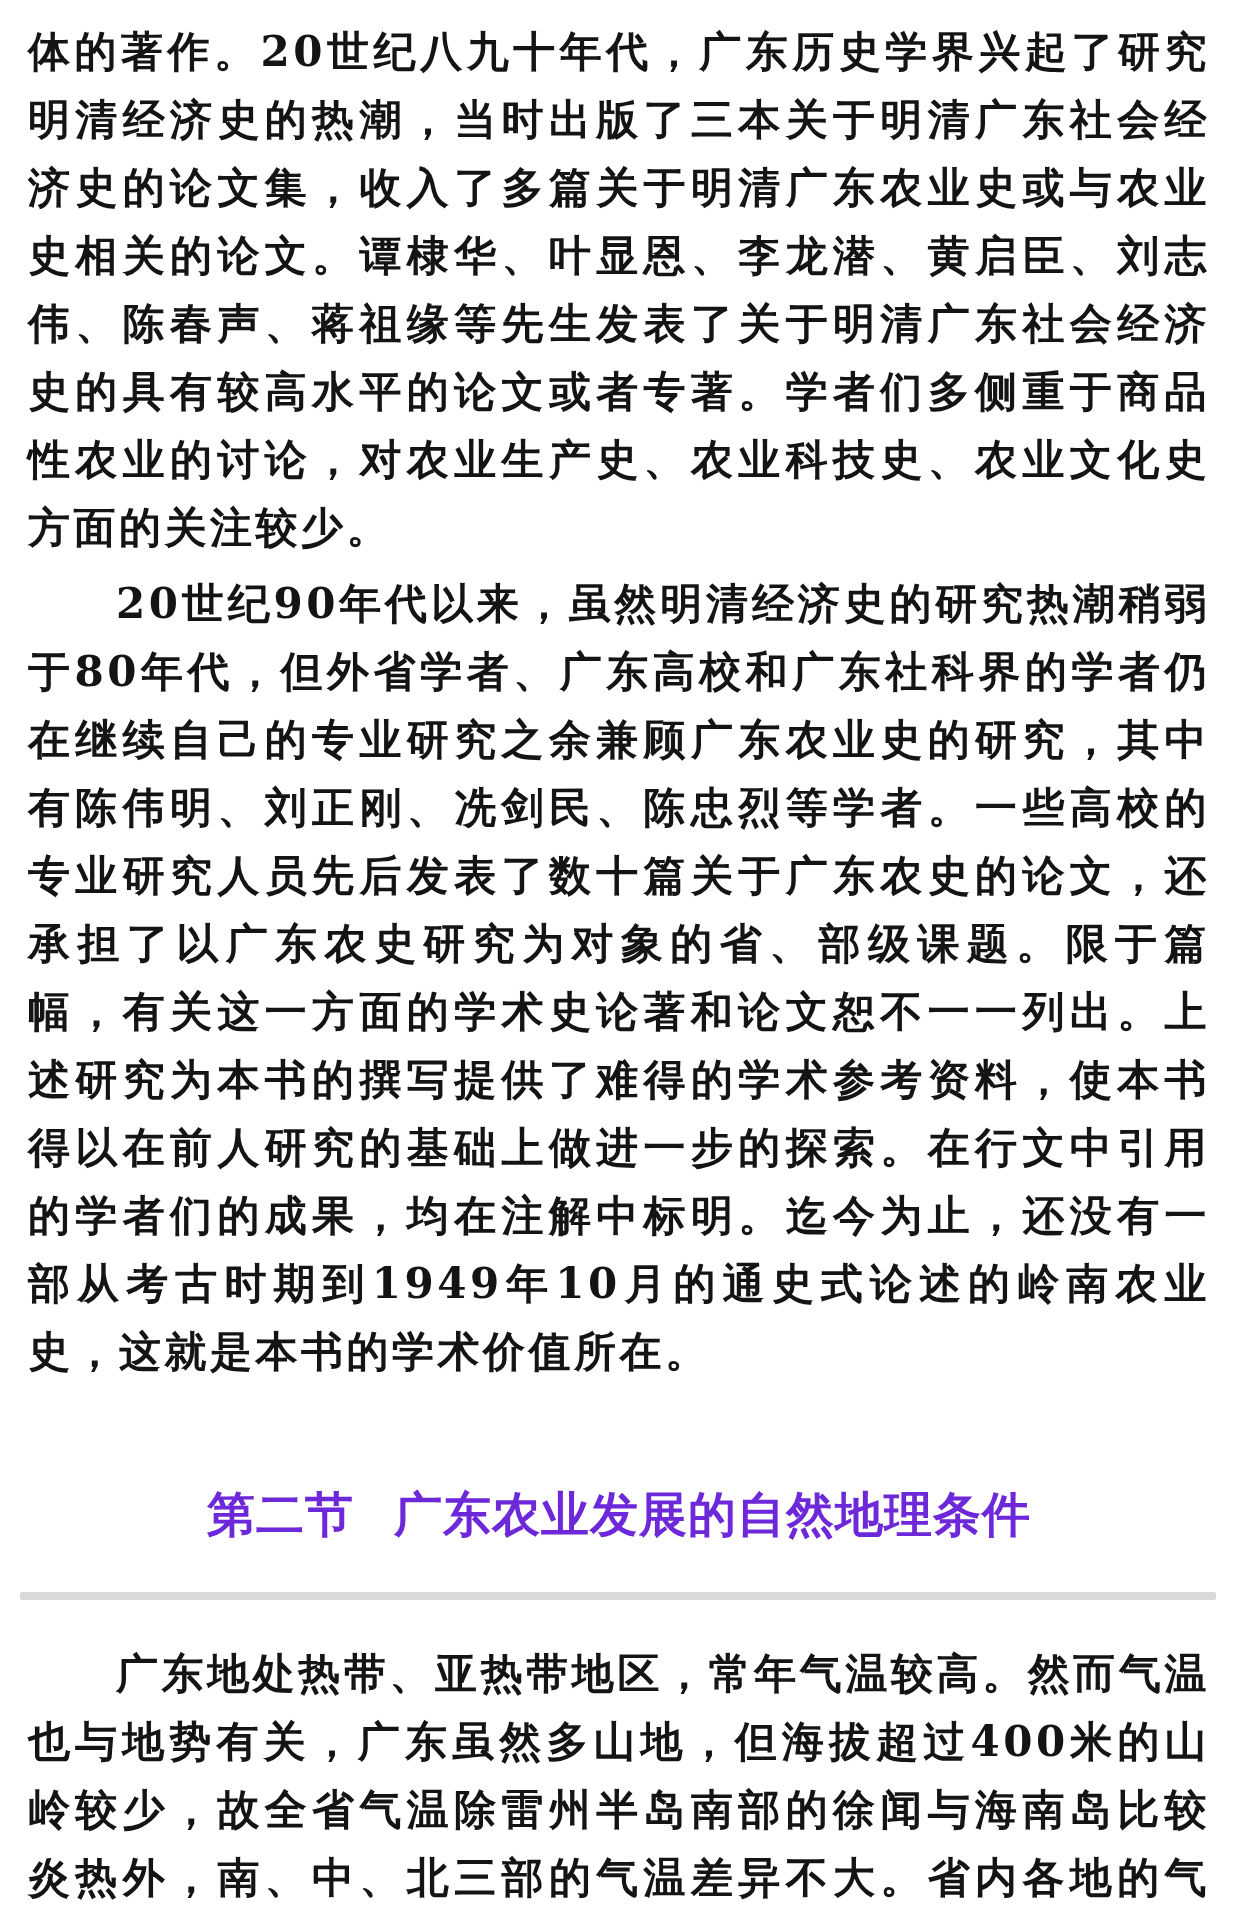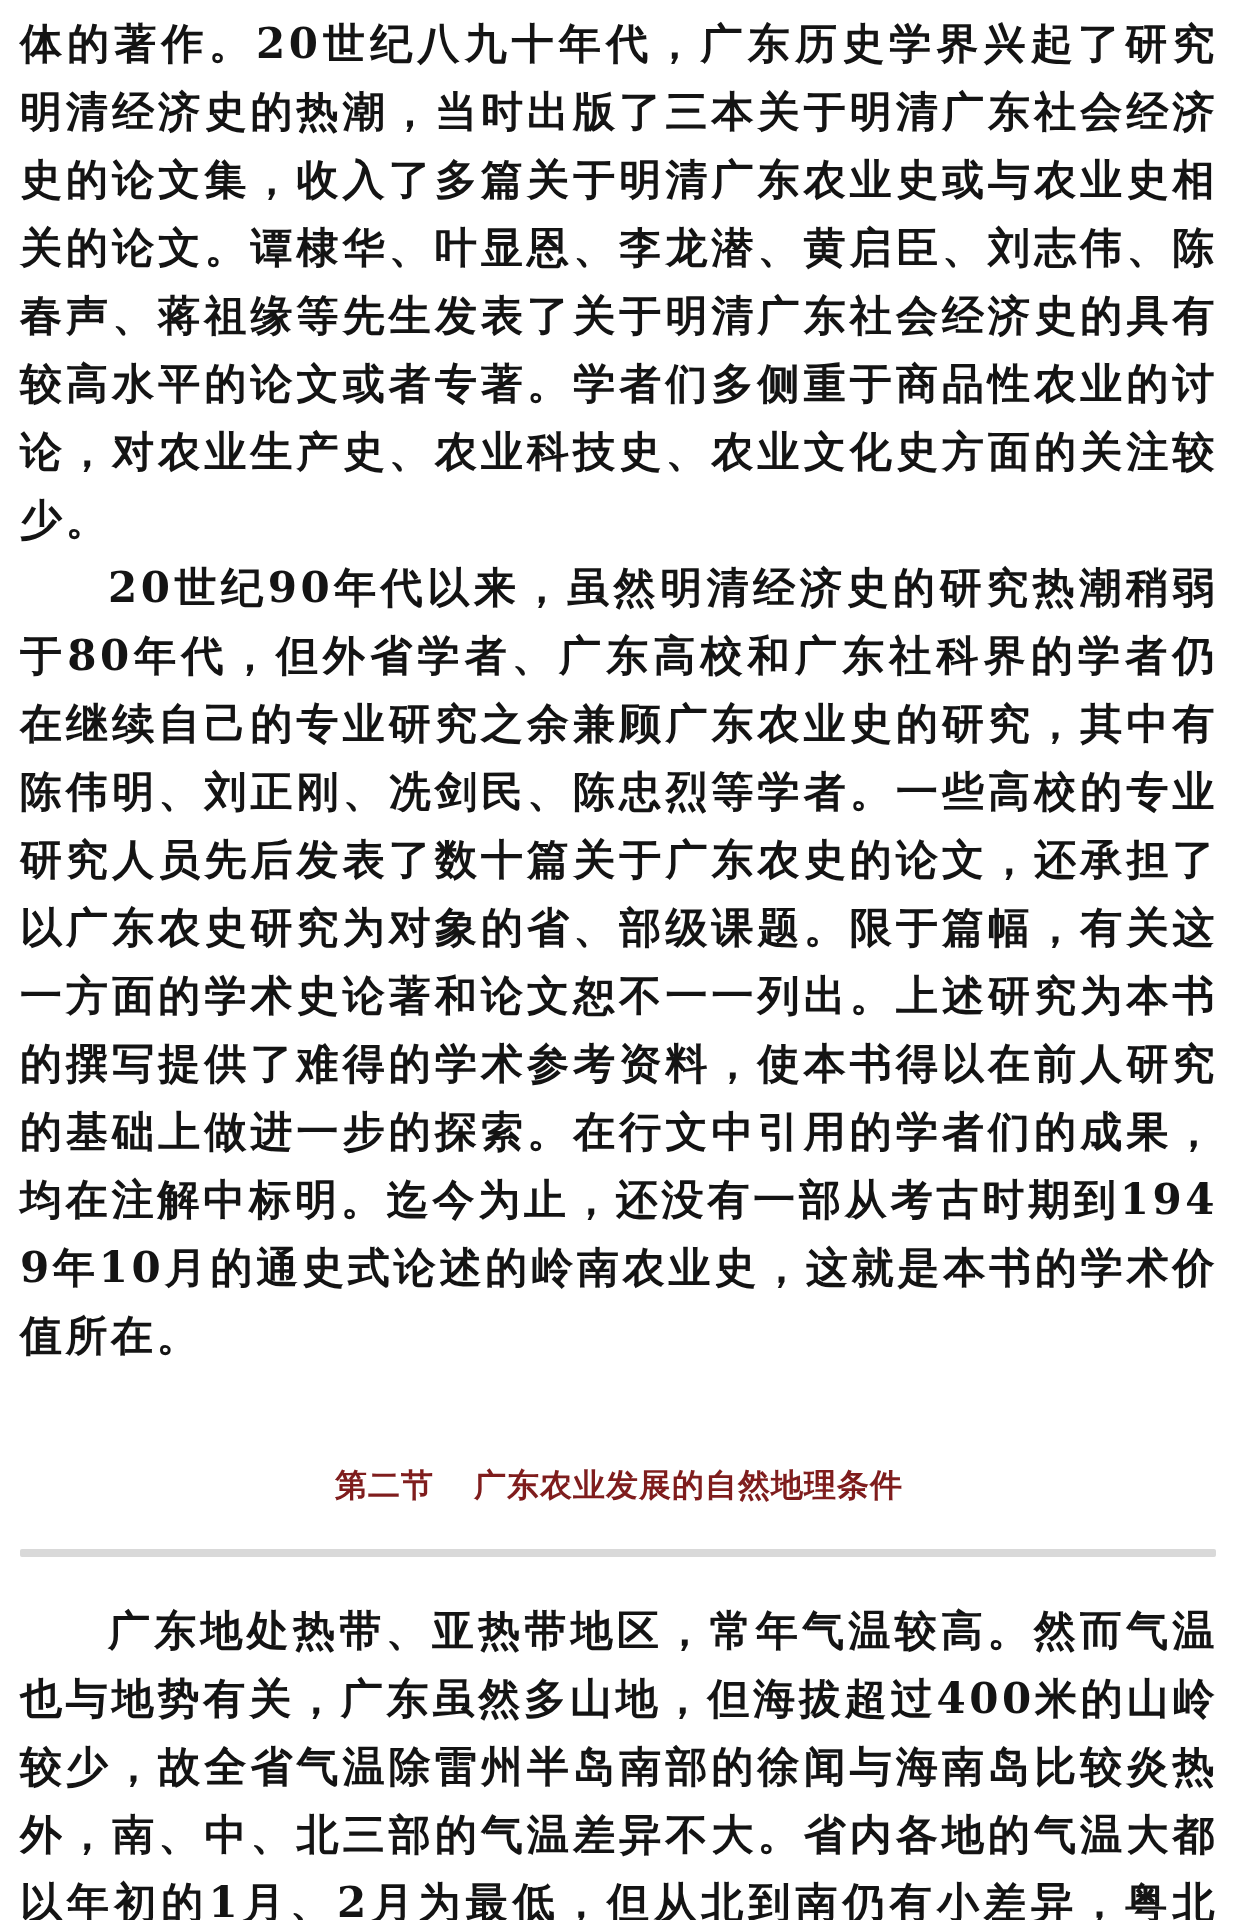--- a/index.html
+++ b/index.html
@@ -15,44 +15,44 @@
       font-family: "DejaVu Serif", "Liberation Serif", serif;
       color: #141414;
     }
     .page {
       position: absolute;
       left: 20px;
       top: 10px;
       width: 1198px;
     }
     .para {
-      margin: 0;
+      margin: 8px;
       font-size: 42px;
       line-height: 68px;
       letter-spacing: 3.5px;
       text-align: justify;
       text-align-last: left;
       font-weight: bold;
       word-break: break-all;
     }
     .para.indent {
       text-indent: 88px;
     }
     .section-heading-wrap {
       margin-top: 60px;
       text-align: center;
     }
     .section-heading {
       display: inline-block;
       font-family: "DejaVu Sans", "Liberation Sans", sans-serif;
       font-weight: 900;
-      font-size: 32px;
+      font-size: 48px;
       line-height: 56px;
       letter-spacing: 1px;
-      color: #7f1d1d;
+      color: #6d28d9;
       margin-left: 0;
     }
     .section-heading .gap {
       display: inline-block;
       width: 40px;
     }
     .divider {
       height: 8px;
       background: #d9d9d9;
       margin: 10px 0 0 0;

